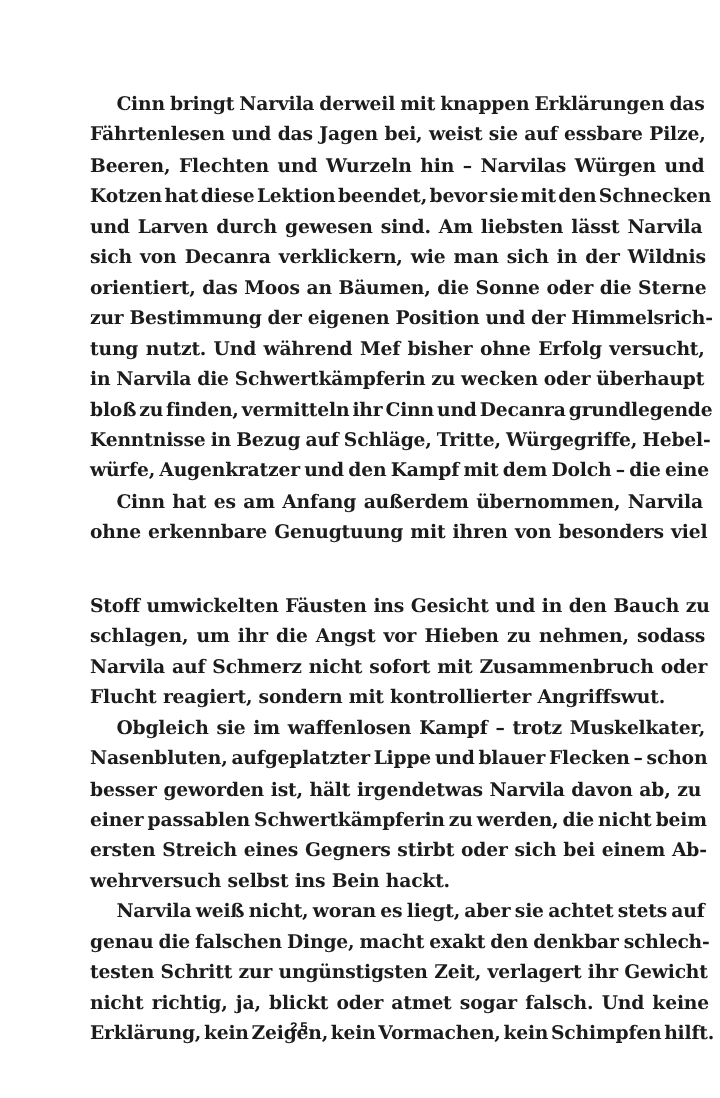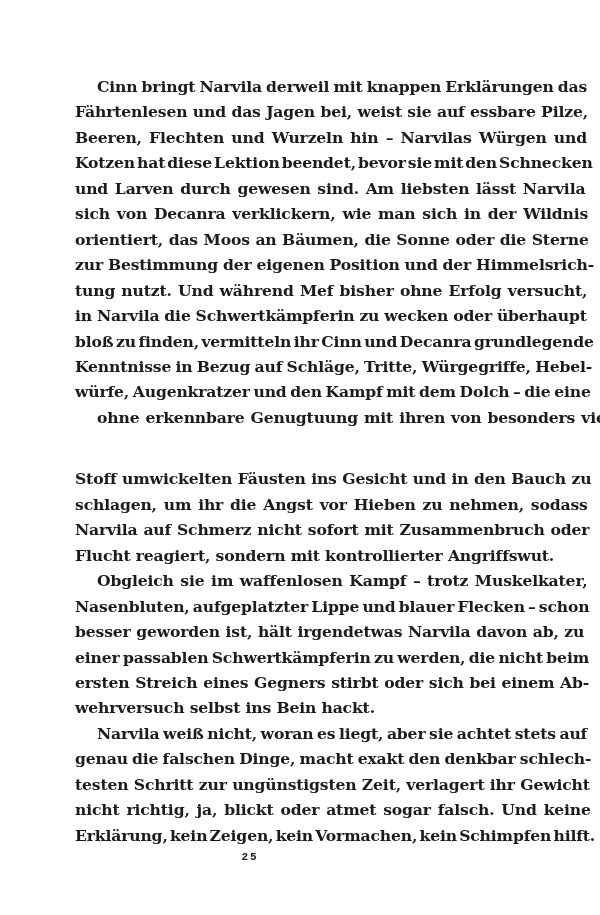--- a/index.html
+++ b/index.html
@@ -35,20 +35,21 @@
     <span class="line" style="word-spacing: 1.52083px; text-align-last: left;">sich von Decanra verklickern, wie man sich in der Wildnis</span>
     <span class="line" style="word-spacing: 0.305556px; text-align-last: left;">orientiert, das Moos an Bäumen, die Sonne oder die Sterne</span>
     <span class="line" style="word-spacing: -0.361607px; text-align-last: left;">zur Bestimmung der eigenen Position und der Himmelsrich-</span>
     <span class="line" style="word-spacing: 0.896484px; text-align-last: left;">tung nutzt. Und während Mef bisher ohne Erfolg versucht,</span>
     <span class="line" style="word-spacing: -0.350446px; text-align-last: left;">in Narvila die Schwertkämpferin zu wecken oder überhaupt</span>
     <span class="line" style="word-spacing: -2.75781px; text-align-last: left;">bloß zu finden, vermitteln ihr Cinn und Decanra grundlegende</span>
     <span class="line" style="word-spacing: -0.982143px; text-align-last: left;">Kenntnisse in Bezug auf Schläge, Tritte, Würgegriffe, Hebel-</span>
     <span class="line" style="word-spacing: -1.65781px; text-align-last: left;">würfe, Augenkratzer und den Kampf mit dem Dolch – die eine</span>
   </div>
   <div class="para">
+    <span class="line" style="word-spacing: 0.946429px; text-align-last: left;">Cinn hat es am Anfang außerdem übernommen, Narvila</span>
     <span class="line" style="word-spacing: 0.705357px; text-align-last: left;">ohne erkennbare Genugtuung mit ihren von besonders viel</span>
     <span class="line" style="word-spacing: 0.263889px; text-align-last: left; margin-top: 36px;">Stoff umwickelten Fäusten ins Gesicht und in den Bauch zu</span>
     <span class="line" style="word-spacing: 1.59028px; text-align-last: left;">schlagen, um ihr die Angst vor Hieben zu nehmen, sodass</span>
     <span class="line" style="word-spacing: 0.584821px; text-align-last: left;">Narvila auf Schmerz nicht sofort mit Zusammenbruch oder</span>
     <span class="line last">Flucht reagiert, sondern mit kontrollierter Angriffswut.</span>
   </div>
   <div class="para">
     <span class="line" style="word-spacing: 1.29688px; text-align-last: left;">Obgleich sie im waffenlosen Kampf – trotz Muskelkater,</span>
     <span class="line" style="word-spacing: -2.09821px; text-align-last: left;">Nasenbluten, aufgeplatzter Lippe und blauer Flecken – schon</span>
     <span class="line" style="word-spacing: 0.296875px; text-align-last: left;">besser geworden ist, hält irgendetwas Narvila davon ab, zu</span>

